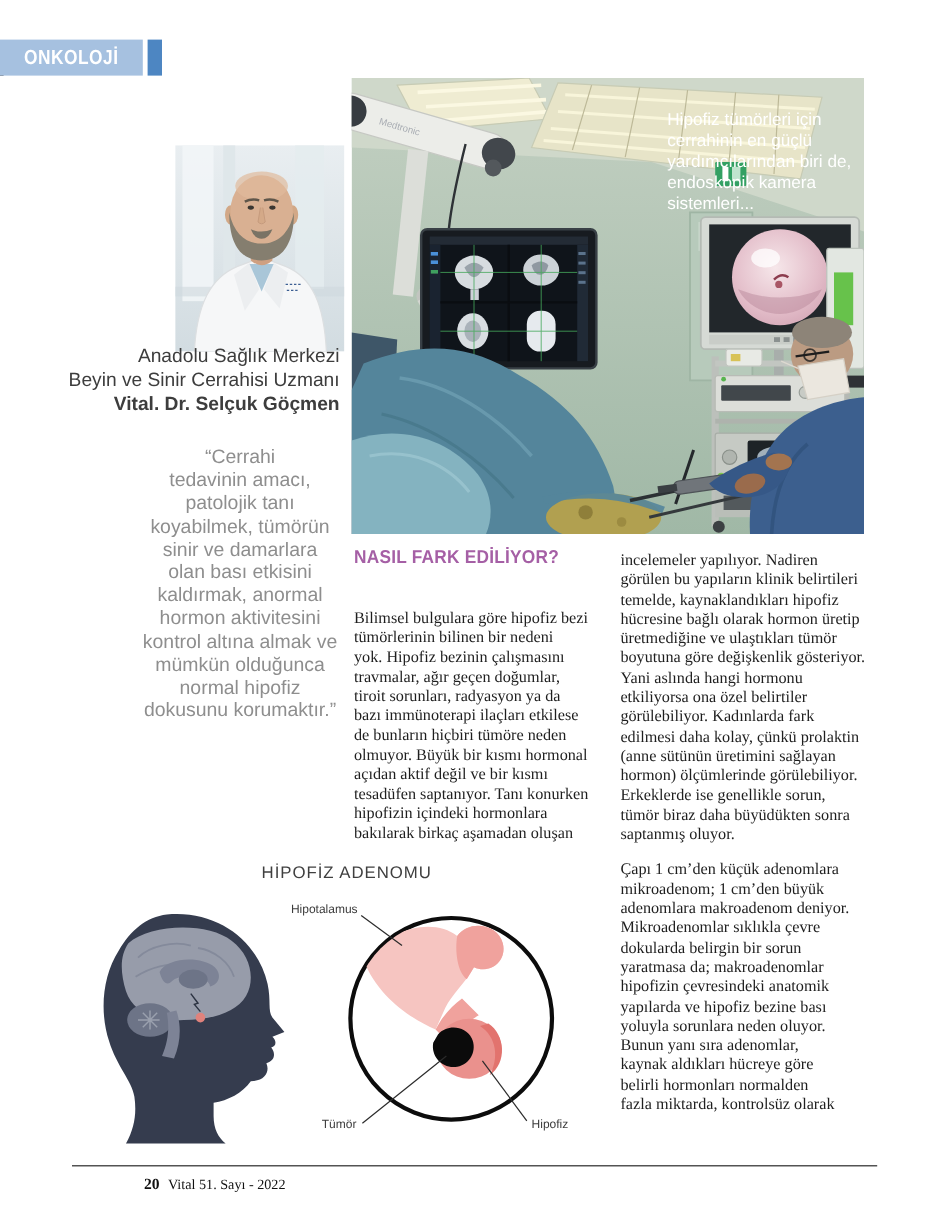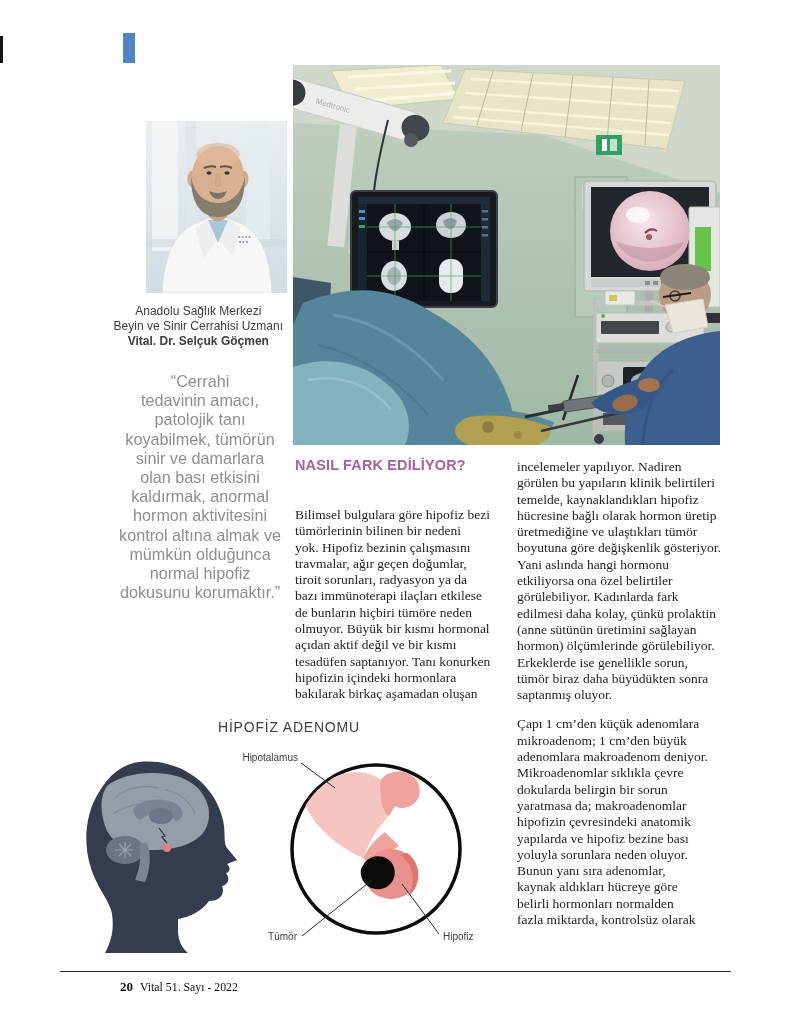--- a/index.html
+++ b/index.html
@@ -10,21 +10,21 @@
 
   
   .edge-mark{left:0;top:36px;width:3px;height:27px;background:#141414;}
   .section-badge{left:0;top:33px;width:119px;height:30px;background:#a6c1e0;color:#fff;
         display:flex;align-items:center;justify-content:center;font-weight:bold;font-size:17px;}
   .section-badge span{display:inline-block;transform:scaleX(.85);letter-spacing:.5px;}
   .section-bar{left:123px;top:33px;width:12px;height:30px;background:#4d86c2;}
 
   
   .portrait{left:146px;top:121px;width:141px;height:172px;}
-  .author-caption{right:509px;top:304px;text-align:center;font-size:12px;line-height:1.24;color:#3d3d3d;}
+  .author-caption{right:509px;top:288px;text-align:right;font-size:16px;line-height:1.24;color:#3d3d3d;}
   .author-caption .name{font-weight:bold;}
 
   
   .pull-quote{right:511px;top:372px;text-align:center;font-size:16.2px;line-height:19.2px;color:#8e8e8e;}
 
   
   .or-photo{left:293px;top:65px;width:427px;height:380px;}
   .photo-overlay{left:263px;top:27px;width:180px;color:#ffffff;font-size:14.3px;line-height:17.6px;}
 
   
@@ -44,20 +44,23 @@
   .footer{left:75px;top:979px;font-family:"Liberation Serif",serif;color:#111;display:flex;align-items:baseline;gap:7px;margin-left:45px;}
   .footer .pn{font-weight:bold;font-size:13px;}
   .footer .issue{font-size:11.8px;text-align:center;}
 </style>
 </head>
 <body>
 
 <div class="page">
 
   <div class="abs edge-mark"></div>
+  <div class="abs section-badge">
+    <span>ONKOLOJİ</span>
+  </div>
   <div class="abs section-bar"></div>
 
   <div class="abs portrait">
     <svg width="141" height="172" viewBox="0 0 141 172">
       <defs>
         <linearGradient id="bgp" x1="0" y1="0" x2="0" y2="1">
           <stop offset="0" stop-color="#e9eef1"></stop>
             <stop offset="1" stop-color="#d2dce1"></stop>
         </linearGradient>
       </defs>
@@ -255,20 +258,25 @@
         <ellipse cx="332" cy="338" rx="13" ry="8" fill="#9a6b4c" transform="rotate(-15 332 338)"></ellipse>
         <ellipse cx="356" cy="320" rx="11" ry="7" fill="#a3744f"></ellipse>
         <circle cx="392" cy="230" r="26" fill="#bb9b82"></circle>
         <ellipse cx="392" cy="212" rx="25" ry="13" fill="#8d8478"></ellipse>
         <path d="M372,240 L410,234 L415,262 L380,268 Z" fill="#ebe7df" stroke="#d5d0c6"></path>
         <line x1="372" y1="242" x2="358" y2="236" stroke="#ddd9d0" stroke-width="1.2"></line>
         <line x1="370" y1="232" x2="398" y2="228" stroke="#1e1e1e" stroke-width="2"></line>
         <circle cx="382" cy="231" r="5" stroke="#1e1e1e" stroke-width="1.5" fill="none" opacity=".8"></circle>
       </g>
     </svg>
+    <div class="abs photo-overlay preline">Hipofiz tümörleri için
+cerrahinin en güçlü
+yardımcılarından biri de,
+endoskopik kamera
+sistemleri...</div>
   </div>
 
   <div class="abs article-heading">
     <span>NASIL FARK EDİLİYOR?</span>
   </div>
   <div class="abs col1 body-serif preline">Bilimsel bulgulara göre hipofiz bezi
 tümörlerinin bilinen bir nedeni
 yok. Hipofiz bezinin çalışmasını
 travmalar, ağır geçen doğumlar,
 tiroit sorunları, radyasyon ya da

